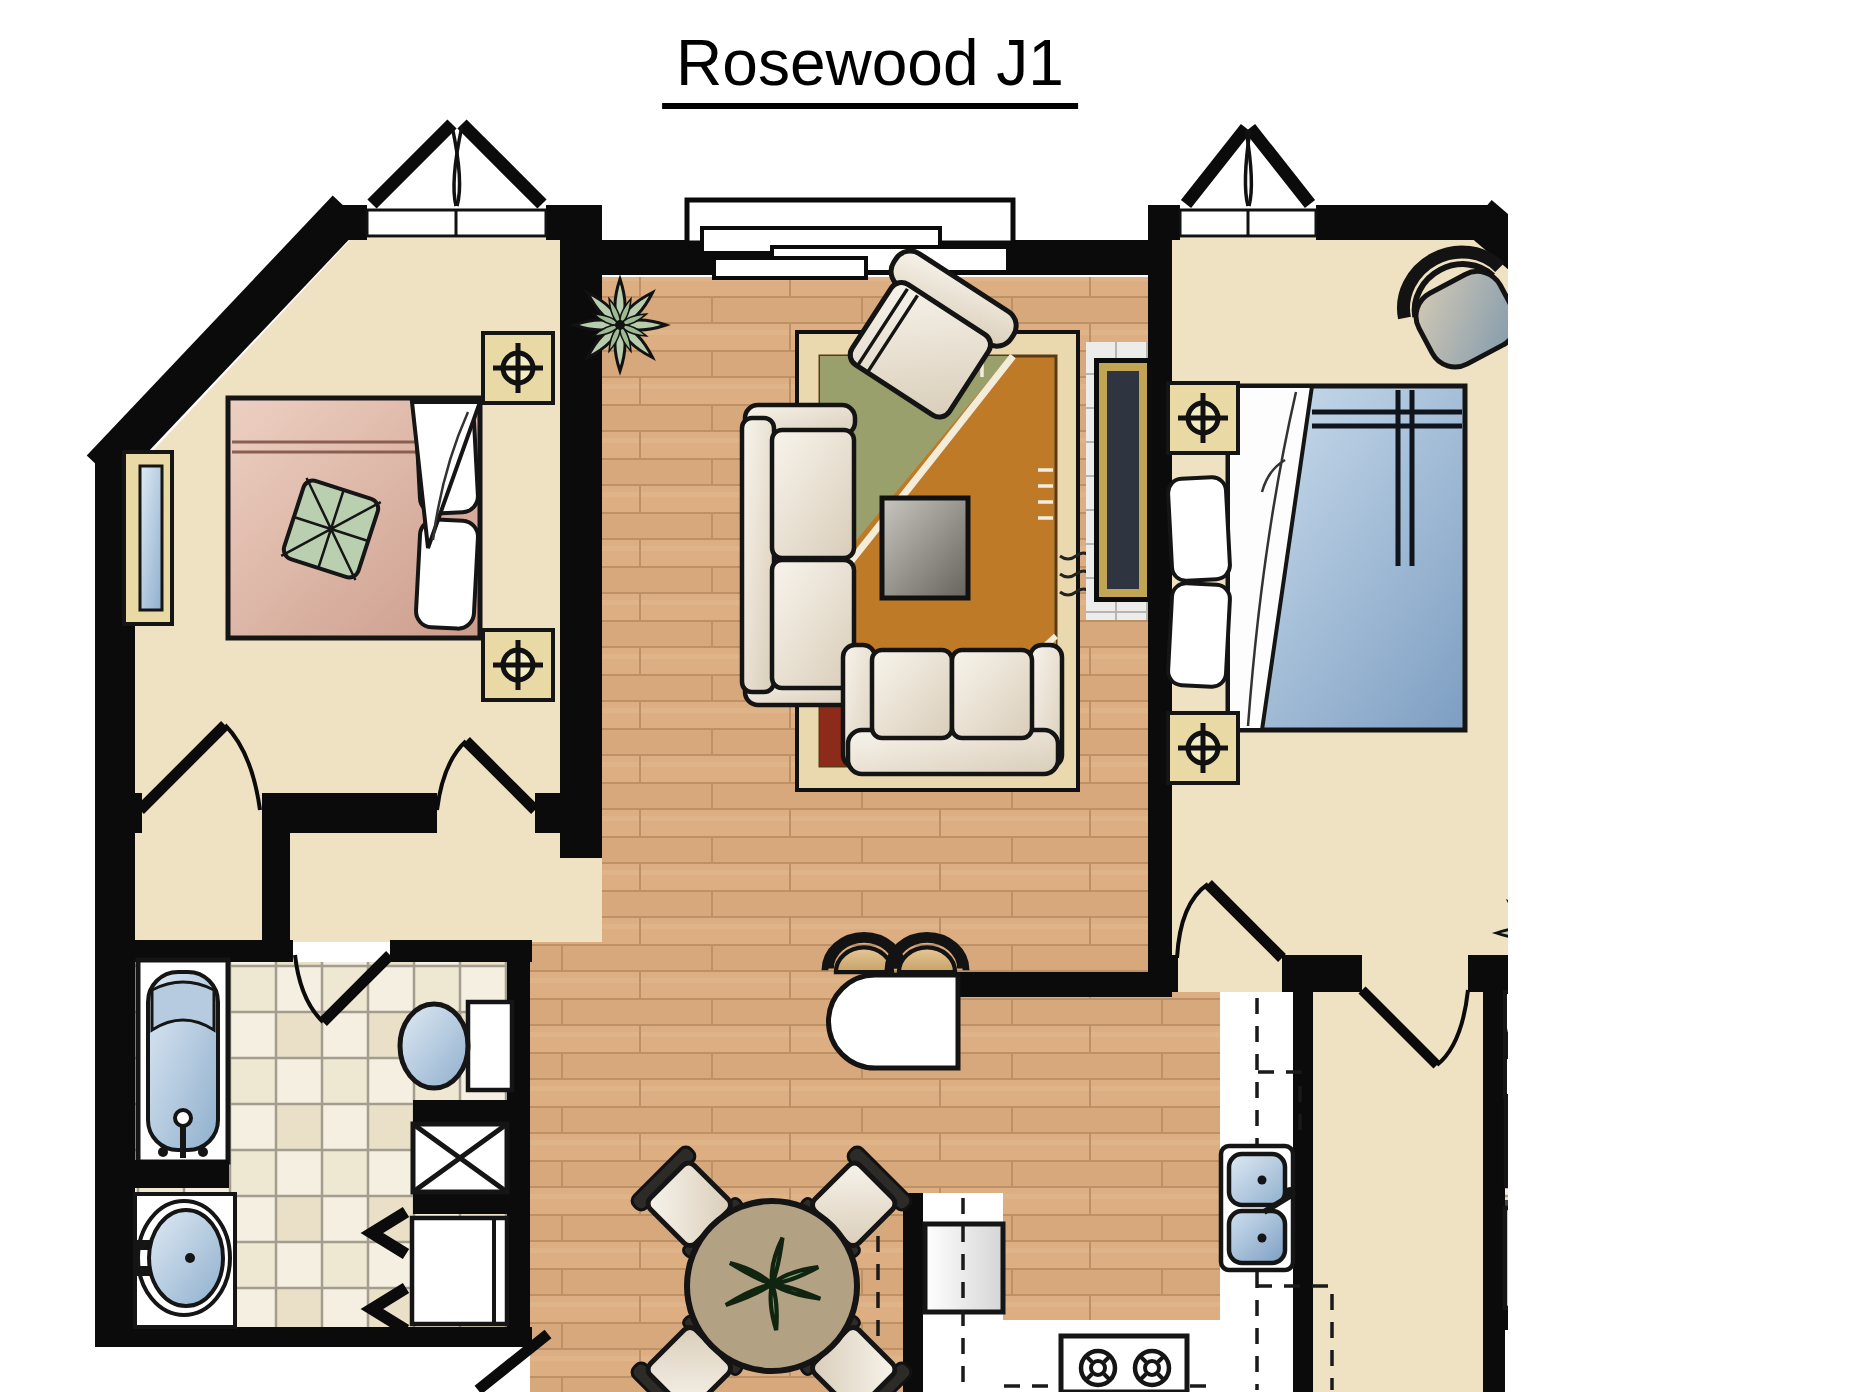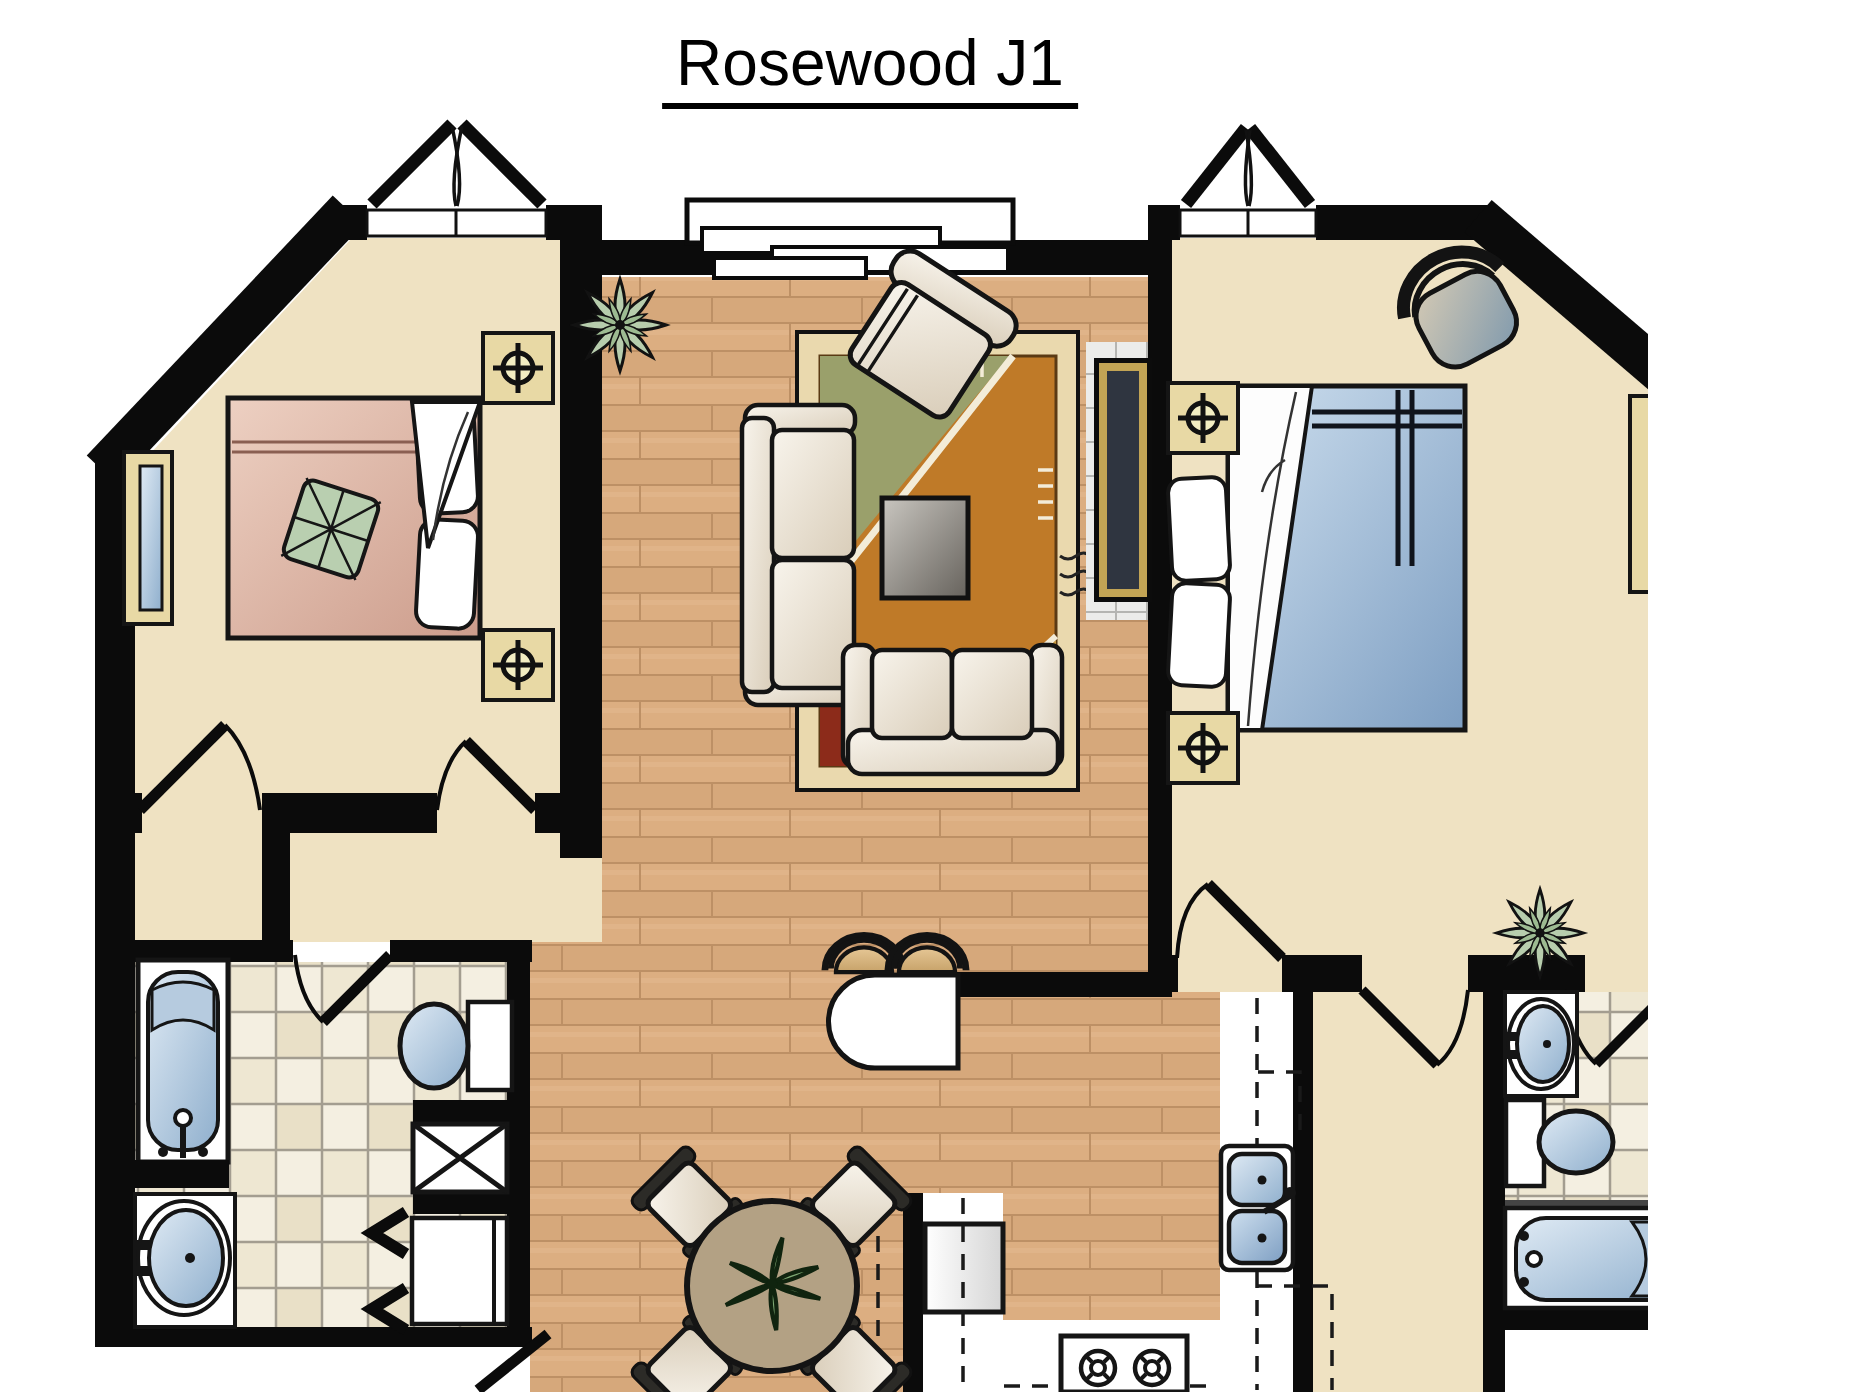--- a/index.html
+++ b/index.html
@@ -1,16 +1,16 @@
 <!DOCTYPE html>
 <html><head>
 <meta charset="utf-8">
 <style>
   html,body{margin:0;padding:0;background:#fff;}
-  .stage{position:relative;width:1648px;height:1392px;background:#ffffff;
+  .stage{position:relative;width:1508px;height:1392px;background:#ffffff;
          font-family:"Liberation Sans",sans-serif;overflow:hidden;}
   .title{position:absolute;top:30px;left:870px;transform:translateX(-50%);
          font-size:64px;line-height:1.05;color:#000;white-space:nowrap;
          border-bottom:6px solid #000;padding:0 14px 6px;}
   svg{position:absolute;top:0;left:0;}
 </style>
 </head>
 <body>
 
 <div class="stage">

